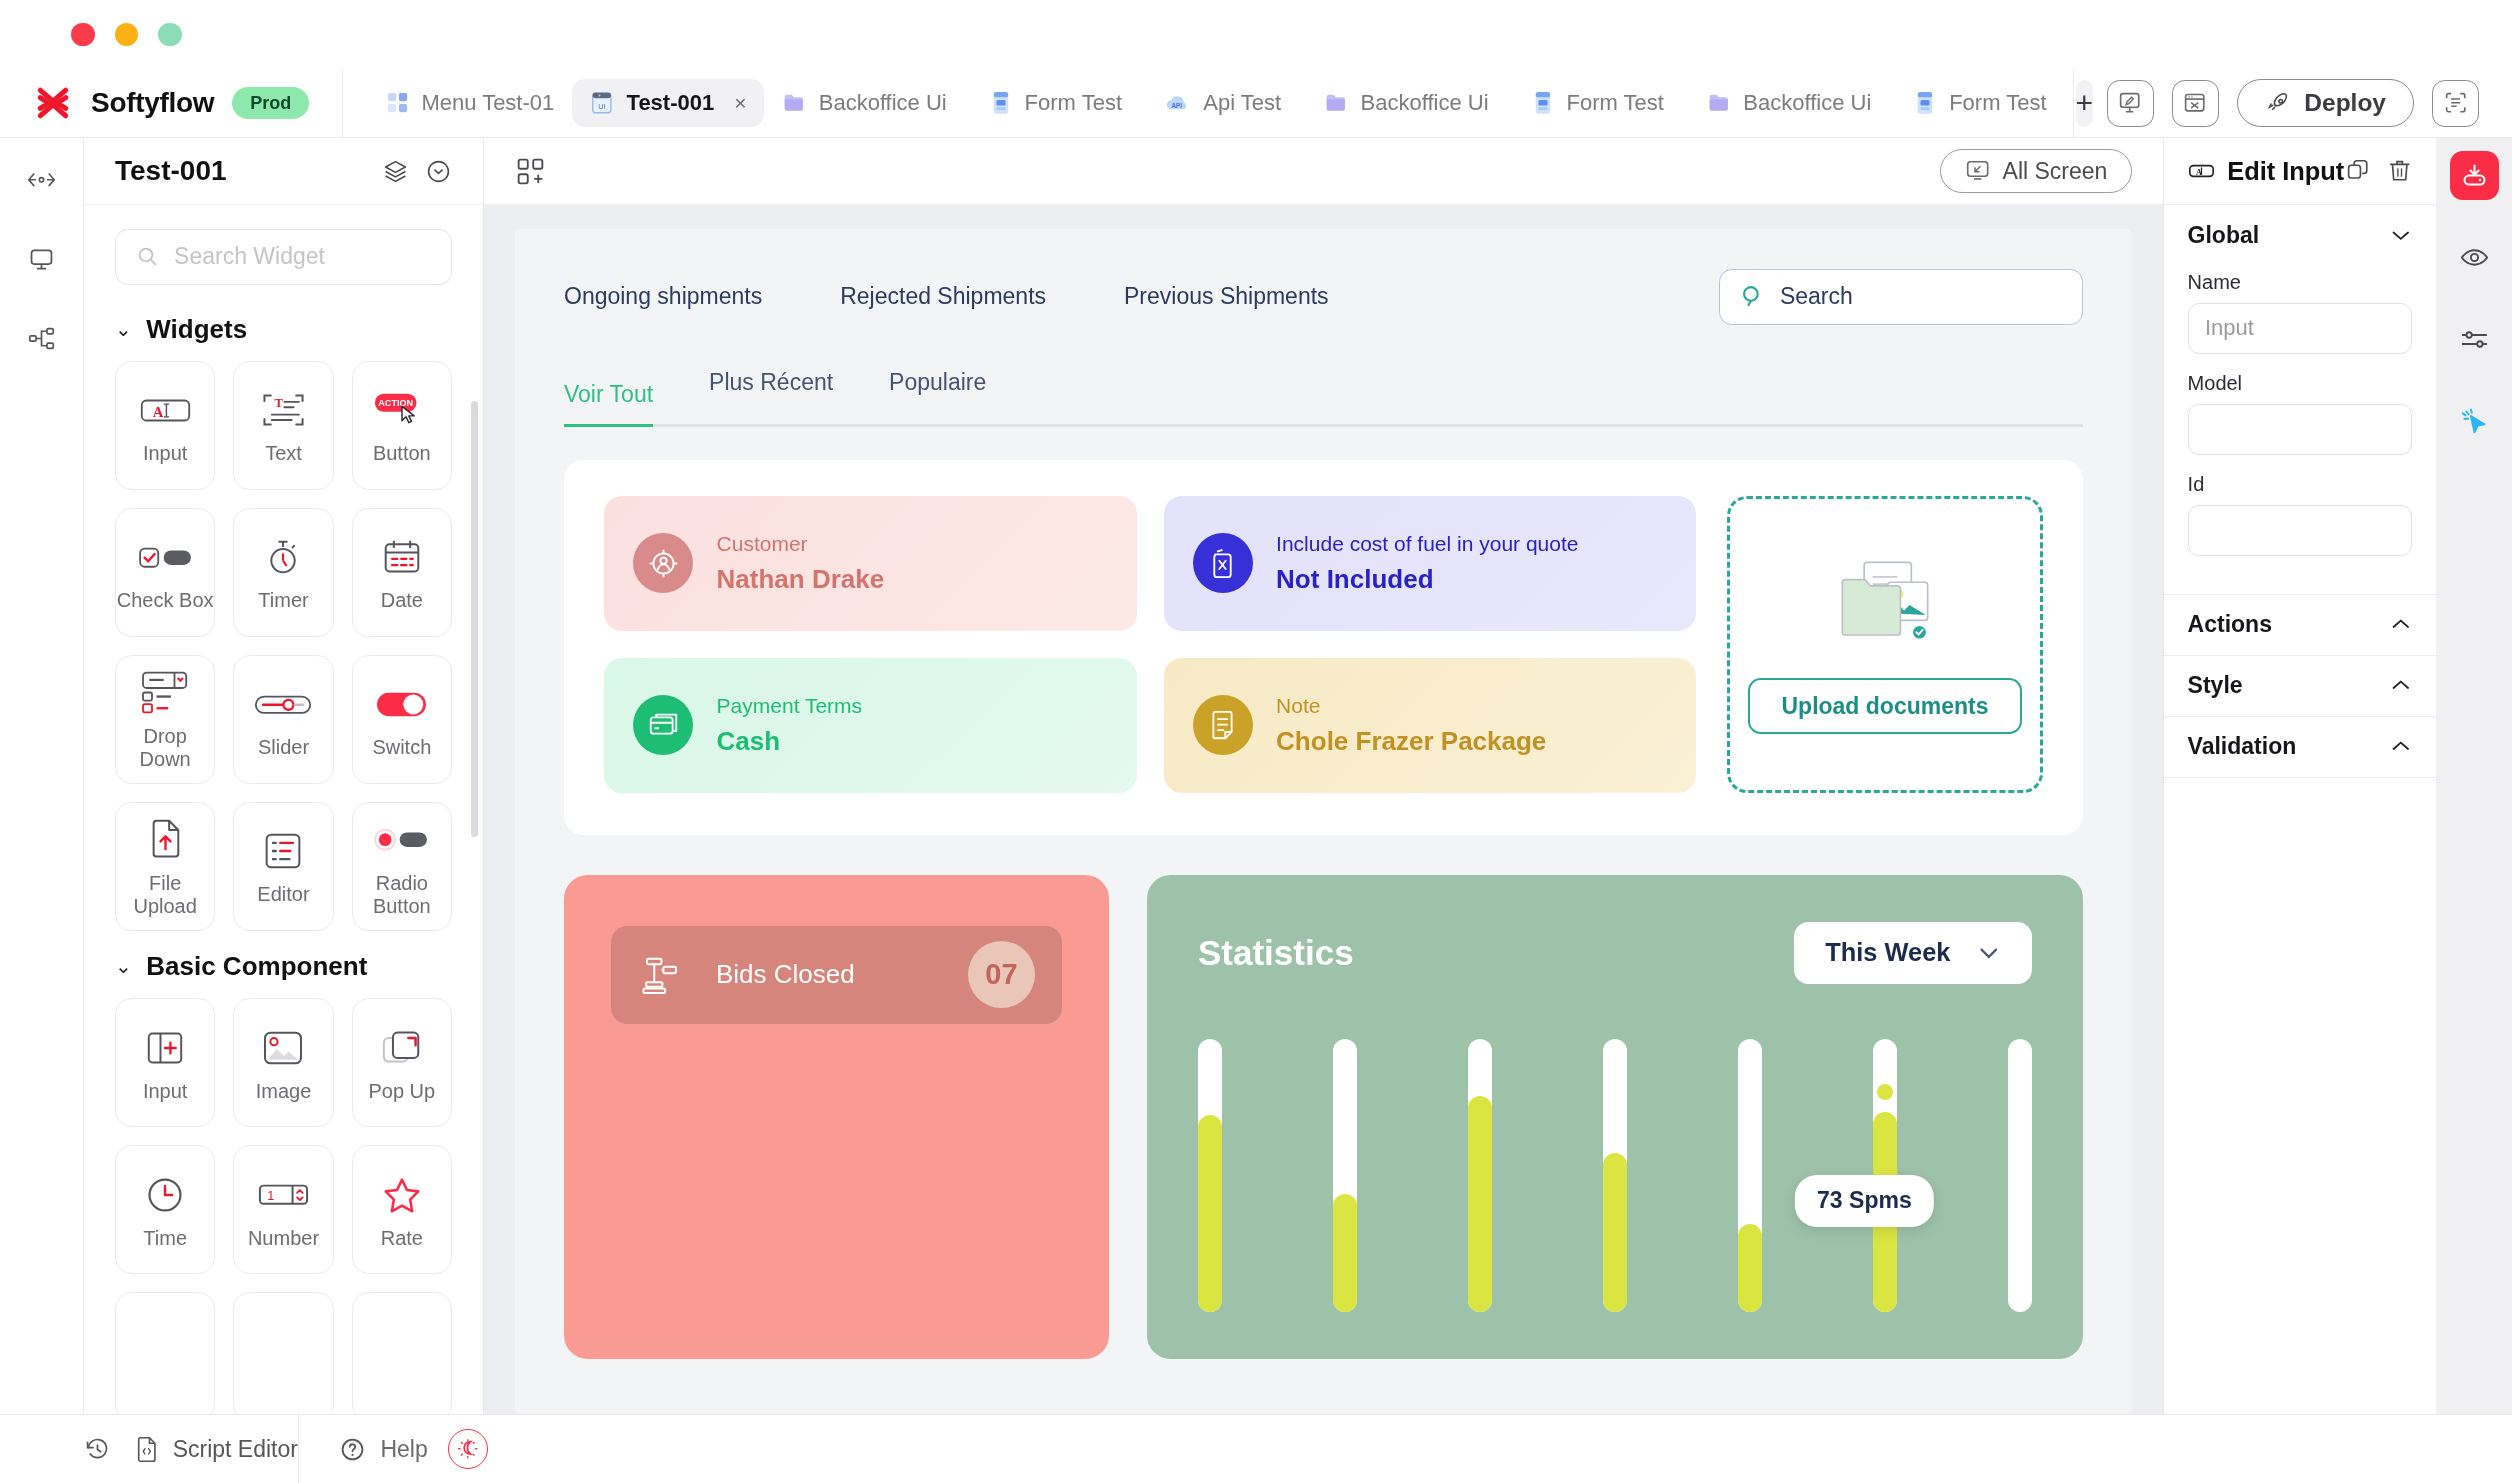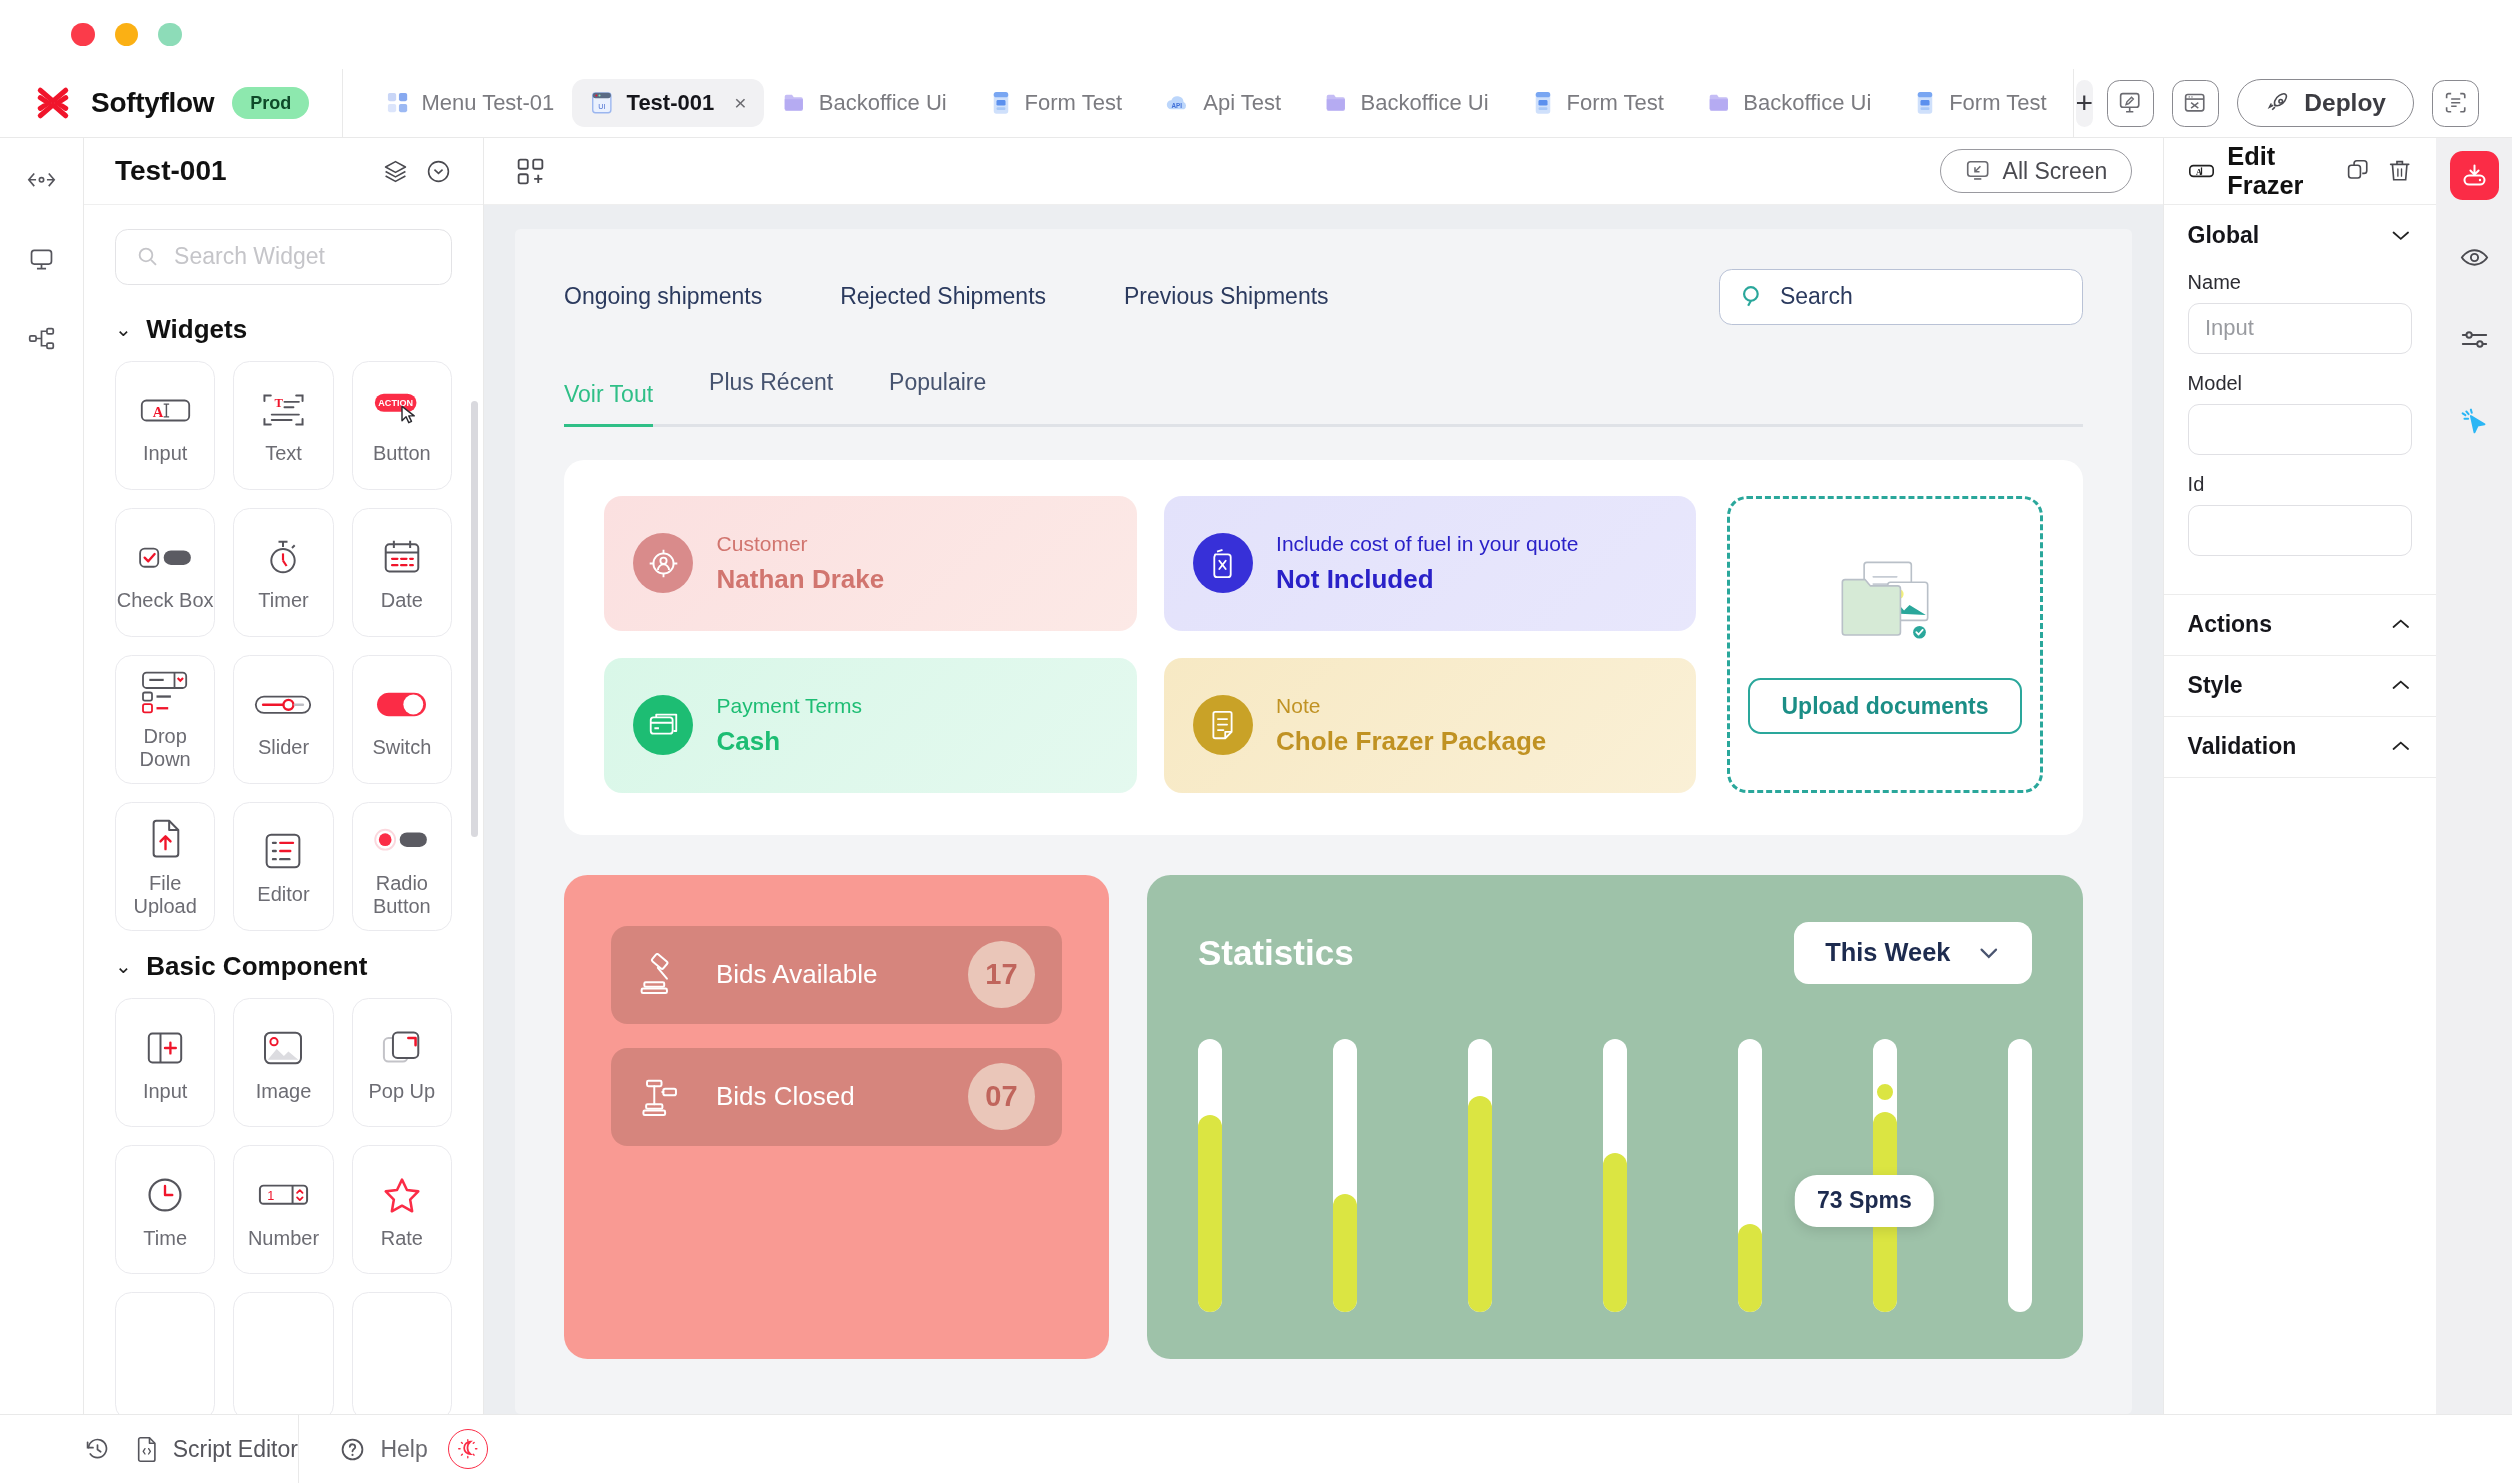--- a/index.html
+++ b/index.html
@@ -750,32 +750,20 @@
                 <div class="upload-btn">Upload documents</div>
               </div>
             </div>
           </div>
 
           <div class="bottom-grid">
             <div class="bids-card">
               <div class="bid-row">
                 <span>
                   <svg width="47" height="44" viewBox="0 0 52 48" fill="none" stroke="#fff" stroke-width="2.2" stroke-linejoin="round">
-                    <rect x="16" y="4" width="16" height="10" rx="2" transform="rotate(40 24 9)"></rect>
-                    <path d="M22 16l10 12" stroke-linecap="round"></path>
-                    <rect x="7" y="32" width="22" height="5" rx="1.5"></rect>
-                    <rect x="4" y="39" width="28" height="5" rx="1.5"></rect>
-                  </svg>
-                </span>
-                <span class="bid-label">Bids Available</span>
-                <span class="bid-count">17</span>
-              </div>
-              <div class="bid-row">
-                <span>
-                  <svg width="47" height="44" viewBox="0 0 52 48" fill="none" stroke="#fff" stroke-width="2.2" stroke-linejoin="round">
                     <rect x="10" y="6" width="16" height="6" rx="1.5"></rect>
                     <path d="M18 12v20" stroke-linecap="round"></path>
                     <rect x="28" y="15" width="14" height="7" rx="2"></rect>
                     <path d="M26 18.5h3"></path>
                     <rect x="9" y="32" width="18" height="5" rx="1.5"></rect>
                     <rect x="6" y="39" width="24" height="5" rx="1.5"></rect>
                   </svg>
                 </span>
                 <span class="bid-label">Bids Closed</span>
                 <span class="bid-count">07</span>
@@ -829,21 +817,21 @@
     <div class="props">
       <div class="props-head">
         <div class="props-title-wrap">
           <span>
             <svg width="27" height="18" viewBox="0 0 30 20" fill="none" stroke="#222" stroke-width="1.8">
               <rect x="2" y="4" width="26" height="12" rx="4"></rect>
               <text x="9" y="14" font-size="9" fill="#222" stroke="none" font-family="Liberation Serif" font-weight="bold">A</text>
               <path d="M15 6v8" stroke-width="1.4"></path>
             </svg>
           </span>
-          <span class="props-title">Edit Frazer</span>
+          <span class="props-title">Edit Input</span>
         </div>
         <div class="props-head-icons">
           <span>
             <svg width="25.4" height="25.4" viewBox="0 0 28 28" fill="none" stroke="#4a4a50" stroke-width="1.8">
               <rect x="4" y="8" width="13" height="14" rx="3"></rect>
               <path d="M10 8V6a3 3 0 013-3h8a3 3 0 013 3v8a3 3 0 01-3 3h-2"></path>
             </svg>
           </span>
           <span>
             <svg width="25.4" height="25.4" viewBox="0 0 28 28" fill="none" stroke="#4a4a50" stroke-width="1.8" stroke-linecap="round">

